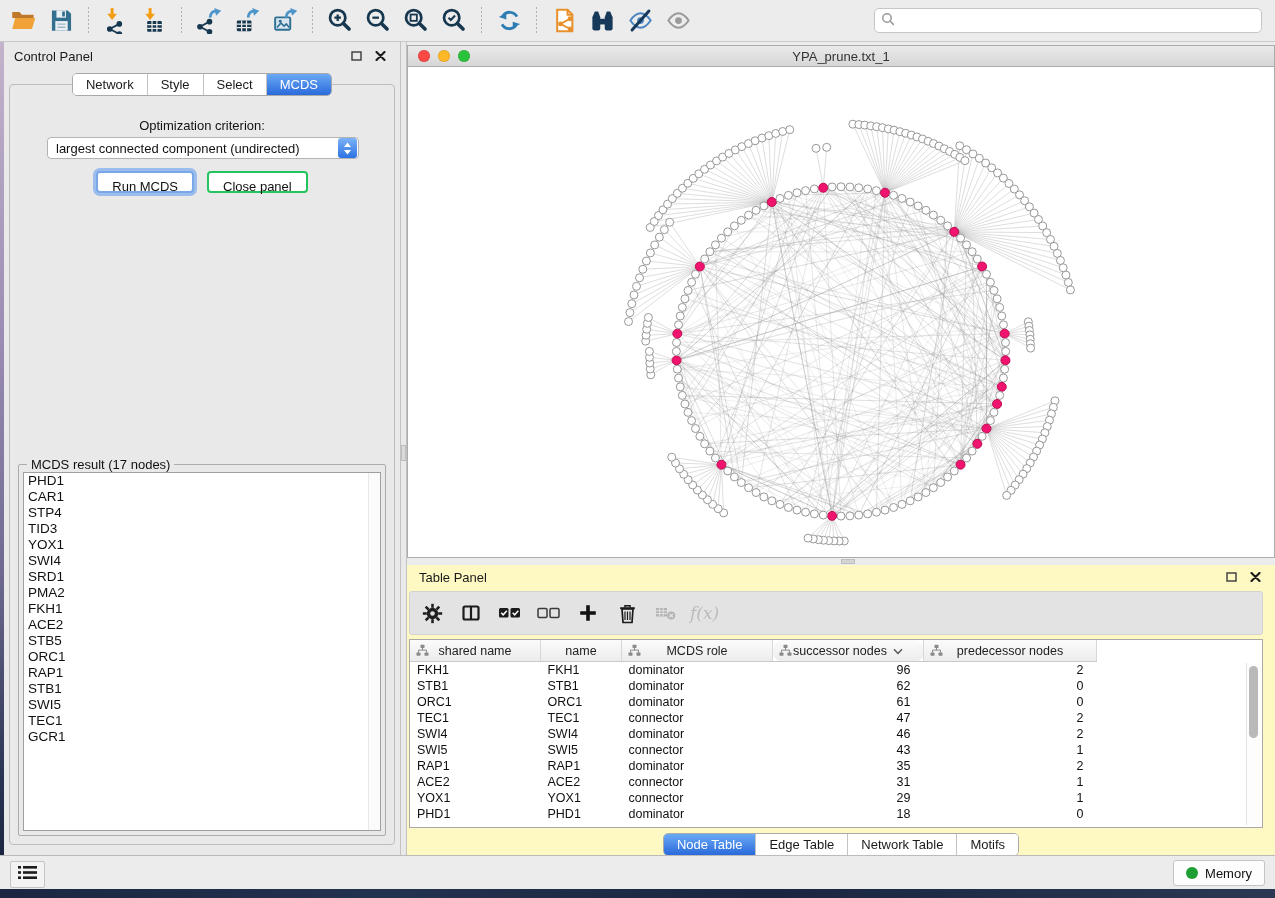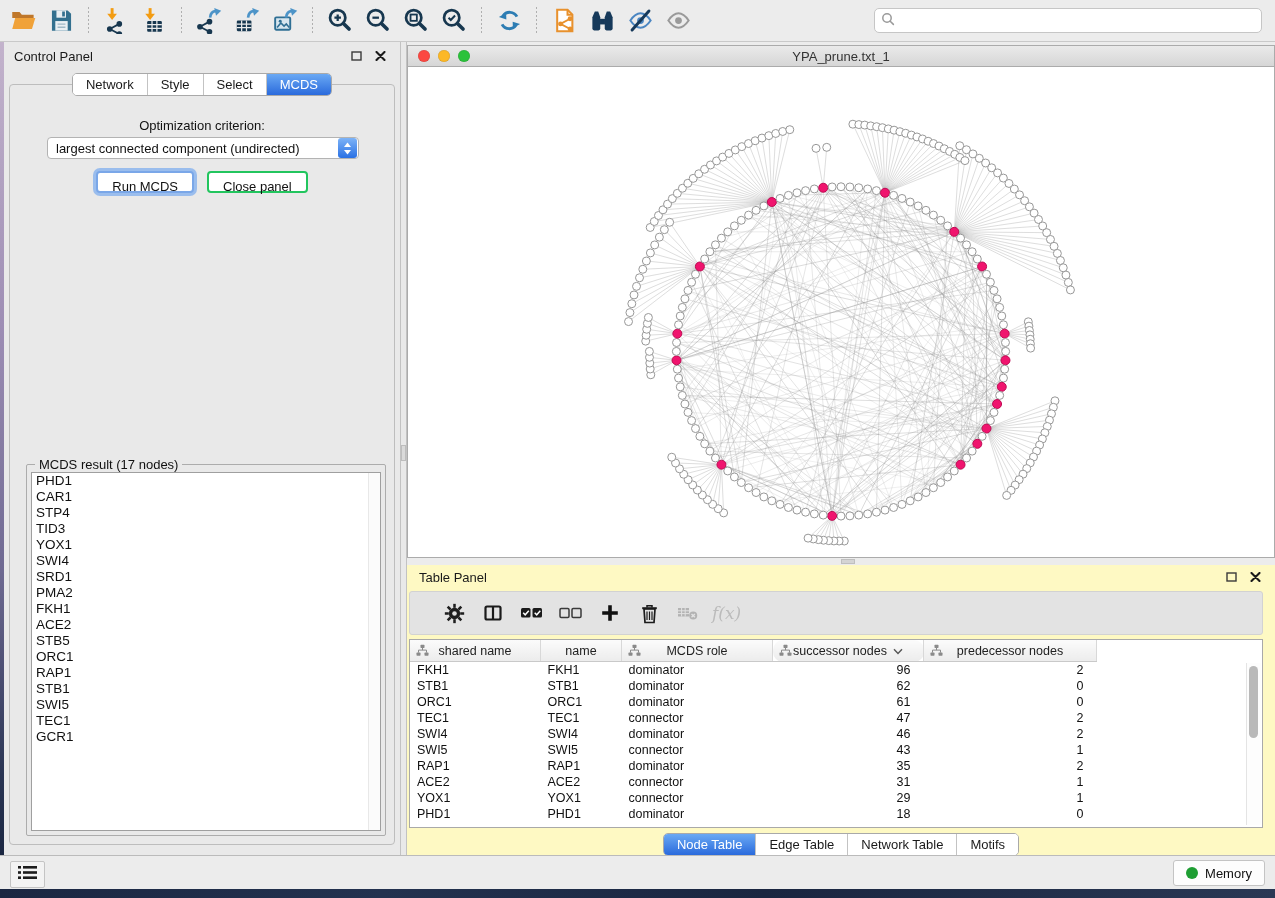--- a/index.html
+++ b/index.html
@@ -38,21 +38,21 @@
   .combo{position:absolute;top:52px;left:37px;width:312px;height:22px;background:#fff;border:1px solid #B3B3B3;
     border-radius:4px;display:flex;align-items:center;box-sizing:border-box;cursor:pointer;}
   .combo-text{flex:1;font-size:13px;padding-left:8px;color:#111;white-space:nowrap;overflow:hidden;}
   .combo-stepper{width:19px;height:20px;border-radius:3px;background:linear-gradient(#7db3f7,#2a71e4);
     margin-right:1px;display:flex;flex-direction:column;align-items:center;justify-content:center;gap:1px;}
   .btn-row{position:absolute;top:86px;width:100%;display:flex;justify-content:center;gap:13px;}
   .push-btn{height:22px;padding:6px 14px;font-size:13px;font-family:"Liberation Sans",sans-serif;background:#fff;
     border:2px solid #22c55e;border-radius:4px;color:#111;cursor:pointer;}
   .push-btn.focused{border-color:#7AA7E8;box-shadow:0 0 0 3px rgba(90,153,241,.55);}
   .mcds-fieldset{position:absolute;top:379px;left:8px;right:8px;height:372px;border:1px solid #ACACAC;
-    border-radius:2px;box-sizing:border-box;margin-left:8px;}
+    border-radius:2px;box-sizing:border-box;}
   .mcds-legend{position:absolute;top:-8px;left:8px;background:#E9E9E9;padding:0 4px;font-size:13px;color:#111;}
   .mcds-list{position:absolute;top:7px;left:4px;right:4px;bottom:4px;background:#fff;border:1px solid #9F9F9F;overflow:hidden;}
   .mcds-list::after{content:"";position:absolute;top:0;right:0;bottom:0;width:11px;background:#FBFBFB;border-left:1px solid #E8E8E8;}
   .mcds-item{font-size:13.5px;line-height:16px;padding-left:4px;color:#111;}
   
   .v-split{position:absolute;left:400px;top:42px;width:7px;height:813px;background:#E9E9E9;
     border-left:1px solid #C2C2C2;border-right:1px solid #C2C2C2;box-sizing:border-box;cursor:col-resize;}
   .v-grip{position:absolute;top:403px;left:0px;width:5px;height:16px;background:#DADADA;border:1px solid #BDBDBD;box-sizing:border-box;}
   .h-split{position:absolute;left:0;top:516px;width:100%;height:7px;background:#ECECEC;cursor:row-resize;}
   .h-grip{position:absolute;left:50%;top:1px;width:14px;height:5px;background:#D4D4D4;border:1px solid #BFBFBF;box-sizing:border-box;}
@@ -63,21 +63,21 @@
   .traffic{display:flex;gap:8px;margin-left:10px;}
   .light{width:12px;height:12px;border-radius:50%;box-shadow:inset 0 0 1px rgba(0,0,0,.35);cursor:pointer;}
   .net-title{position:absolute;left:0;right:0;text-align:center;font-size:13px;color:#333;pointer-events:none;}
   .net-canvas{position:absolute;top:25px;left:0;right:0;height:491px;background:#fff;
     border:1px solid #ABABAB;border-top:none;box-sizing:border-box;}
   .net-canvas svg{width:100%;height:100%;display:block;}
   
   .table-panel{position:absolute;left:0;top:523px;right:0;height:290px;background:#fef9c3;}
   .tp-titlebar{height:24px;padding-left:12px;}
   .tbl-toolbar{position:absolute;top:26px;left:2px;right:12px;height:44px;background:#E3E3E3;
-    border:1px solid #D2D2D2;border-radius:3px;display:flex;align-items:center;gap:7px;padding-left:28px;box-sizing:border-box;}
+    border:1px solid #D2D2D2;border-radius:3px;display:flex;align-items:center;gap:7px;padding-left:6px;box-sizing:border-box;}
   .tt-btn{width:32px;height:32px;border:none;background:transparent;display:flex;align-items:center;justify-content:center;padding:0;}
   .tt-btn svg{display:block;}
   .tt-btn.disabled{cursor:default;}
   .table-wrap{position:absolute;top:74px;left:2px;right:12px;height:189px;background:#fff;
     border:1px solid #A9A9A9;box-sizing:border-box;overflow:hidden;}
   table.node-table{border-collapse:collapse;table-layout:fixed;width:682px;}
   .node-table th{height:21px;background:linear-gradient(#FBFBFB,#ECECEC);border-right:1px solid #D8D8D8;
     border-bottom:1px solid #C9C9C9;font-size:12.5px;font-weight:normal;color:#222;position:relative;padding:0;cursor:pointer;}
   .th-inner{display:flex;align-items:center;justify-content:center;gap:6px;}
   .th-tree{position:absolute;left:6px;top:4px;}

